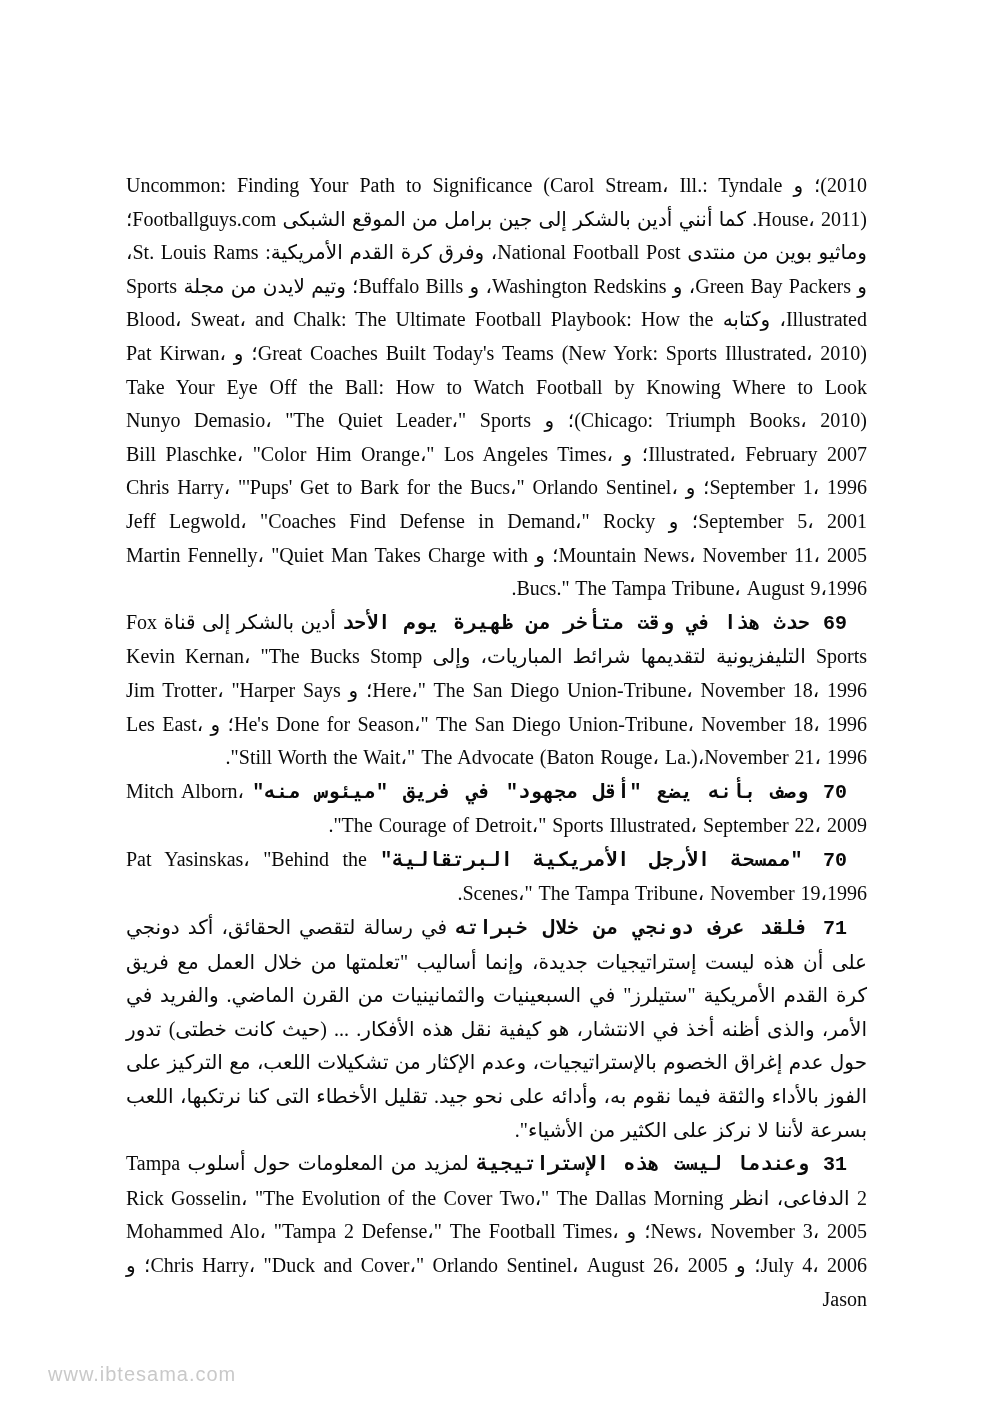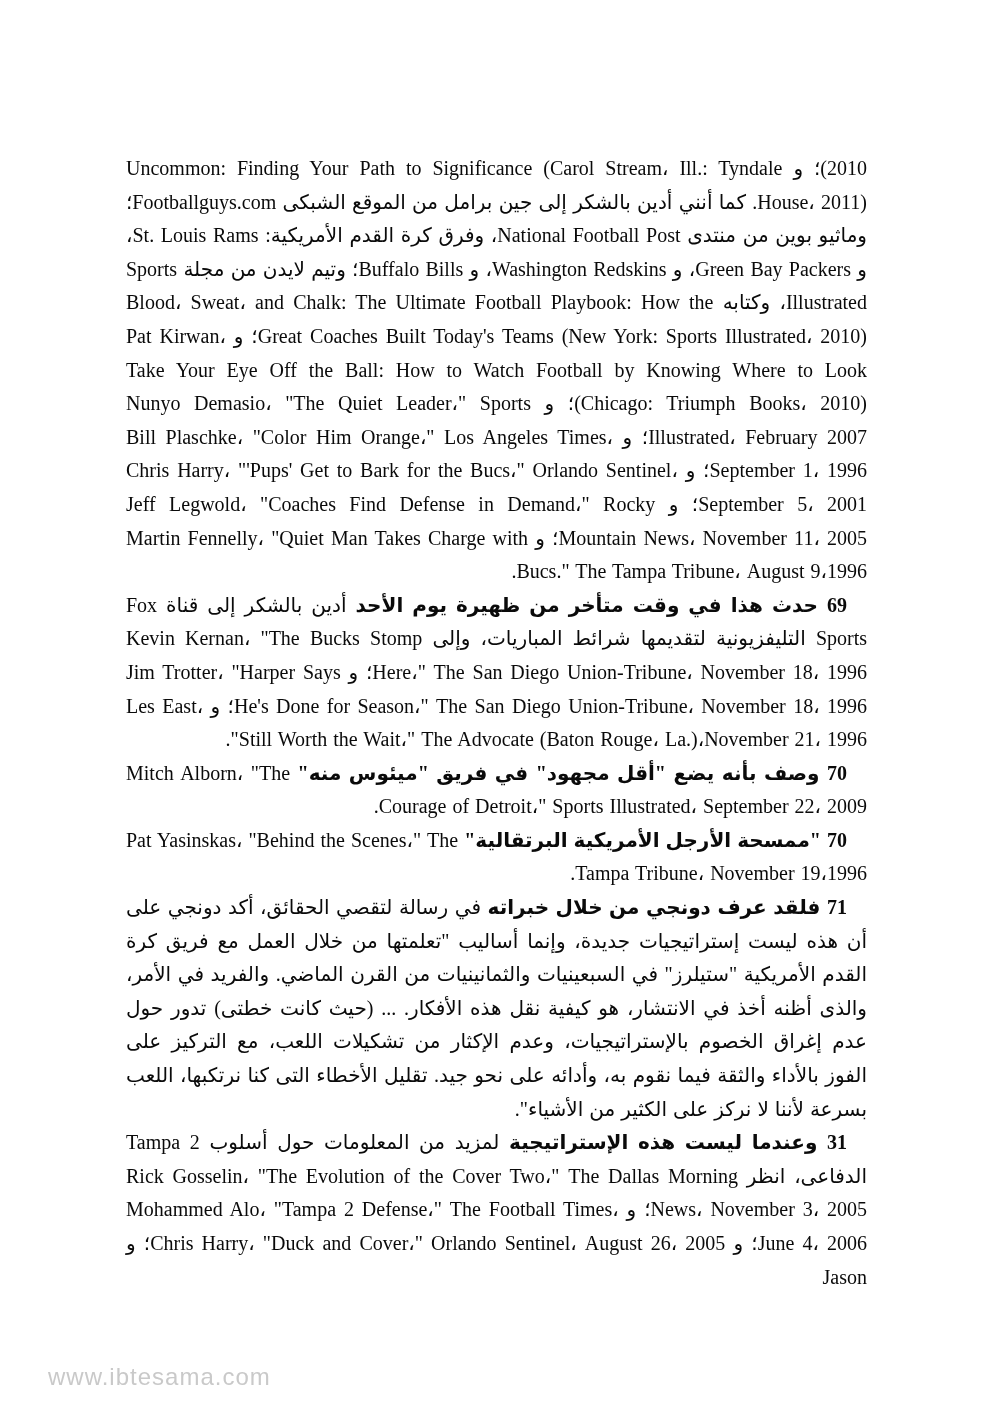--- a/index.html
+++ b/index.html
@@ -10,64 +10,65 @@
   body {
     position: relative;
     width: 992px;
     height: 1403px;
     overflow: hidden;
     font-family: "Liberation Serif", "DejaVu Sans", serif;
     color: #0a0a0a;
   }
   .page-text {
     position: absolute;
-    top: 152px;
+    top: 169px;
     left: 126px;
     width: 741px;
   }
   p.footnote {
     margin: 0;
     padding: 0;
     direction: rtl;
     unicode-bidi: embed;
     text-align: justify;
     font-size: 20px;
     line-height: 33.6px;
     text-indent: 20px;
     word-spacing: 1px;
   }
   p.footnote.continuation {
     text-indent: 0;
   }
   p.footnote b {
     font-weight: bold;
+    font-family: Liberation Mono, monospace;
   }
   .watermark {
     position: absolute;
     left: 48px;
     top: 1363px;
     font-family: "Liberation Sans", sans-serif;
-    font-size: 24px;
+    font-size: 20px;
     letter-spacing: 1px;
     color: #c9c9c9;
     direction: ltr;
   }
 </style>
 </head>
 <body>
 
 <div class="page-text">
 
   <p class="footnote continuation"><span>2010)؛ و Uncommon: Finding Your Path to Significance (Carol Stream، Ill.: Tyndale House، 2011). كما أنني أدين بالشكر إلى جين برامل من الموقع الشبكى Footballguys.com؛ وماثيو بوين من منتدى National Football Post، وفرق كرة القدم الأمريكية: St. Louis Rams، و Green Bay Packers، و Washington Redskins، و Buffalo Bills؛ وتيم لايدن من مجلة Sports Illustrated، وكتابه Blood، Sweat، and Chalk: The Ultimate Football Playbook: How the Great Coaches Built Today's Teams (New York: Sports Illustrated، 2010)؛ و Pat Kirwan، Take Your Eye Off the Ball: How to Watch Football by Knowing Where to Look (Chicago: Triumph Books، 2010)؛ و Nunyo Demasio، "The Quiet Leader،" Sports Illustrated، February 2007؛ و Bill Plaschke، "Color Him Orange،" Los Angeles Times، September 1، 1996؛ و Chris Harry، "'Pups' Get to Bark for the Bucs،" Orlando Sentinel، September 5، 2001؛ و Jeff Legwold، "Coaches Find Defense in Demand،" Rocky Mountain News، November 11، 2005؛ و Martin Fennelly، "Quiet Man Takes Charge with Bucs." The Tampa Tribune، August 9،1996.</span></p>
 
   <p class="footnote"><b>69</b><b> حدث هذا في وقت متأخر من ظهيرة يوم الأحد</b><span> أدين بالشكر إلى قناة Fox Sports التليفزيونية لتقديمها شرائط المباريات، وإلى Kevin Kernan، "The Bucks Stomp Here،" The San Diego Union-Tribune، November 18، 1996؛ و Jim Trotter، "Harper Says He's Done for Season،" The San Diego Union-Tribune، November 18، 1996؛ و Les East، "Still Worth the Wait،" The Advocate (Baton Rouge، La.)،November 21، 1996.</span></p>
 
   <p class="footnote"><b>70</b><b> وصف بأنه يضع "أقل مجهود" في فريق "ميئوس منه"</b><span> Mitch Alborn، "The Courage of Detroit،" Sports Illustrated، September 22، 2009.</span></p>
 
   <p class="footnote"><b>70</b><b> "ممسحة الأرجل الأمريكية البرتقالية"</b><span> Pat Yasinskas، "Behind the Scenes،" The Tampa Tribune، November 19،1996.</span></p>
 
   <p class="footnote"><b>71</b><b> فلقد عرف دونجي من خلال خبراته</b><span> في رسالة لتقصي الحقائق، أكد دونجي على أن هذه ليست إستراتيجيات جديدة، وإنما أساليب "تعلمتها من خلال العمل مع فريق كرة القدم الأمريكية "ستيلرز" في السبعينيات والثمانينيات من القرن الماضي. والفريد في الأمر، والذى أظنه أخذ في الانتشار، هو كيفية نقل هذه الأفكار. ... (حيث كانت خطتى) تدور حول عدم إغراق الخصوم بالإستراتيجيات، وعدم الإكثار من تشكيلات اللعب، مع التركيز على الفوز بالأداء والثقة فيما نقوم به، وأدائه على نحو جيد. تقليل الأخطاء التى كنا نرتكبها، اللعب بسرعة لأننا لا نركز على الكثير من الأشياء".</span></p>
 
-  <p class="footnote"><b>31</b><b> وعندما ليست هذه الإستراتيجية</b><span> لمزيد من المعلومات حول أسلوب Tampa 2 الدفاعى، انظر Rick Gosselin، "The Evolution of the Cover Two،" The Dallas Morning News، November 3، 2005؛ و Mohammed Alo، "Tampa 2 Defense،" The Football Times، June 4، 2006؛ و Chris Harry، "Duck and Cover،" Orlando Sentinel، August 26، 2005؛ و Jason</span></p>
+  <p class="footnote"><b>31</b><b> وعندما ليست هذه الإستراتيجية</b><span> لمزيد من المعلومات حول أسلوب Tampa 2 الدفاعى، انظر Rick Gosselin، "The Evolution of the Cover Two،" The Dallas Morning News، November 3، 2005؛ و Mohammed Alo، "Tampa 2 Defense،" The Football Times، July 4، 2006؛ و Chris Harry، "Duck and Cover،" Orlando Sentinel، August 26، 2005؛ و Jason</span></p>
 
 </div>
 
 <div class="watermark">www.ibtesama.com</div>
 
 </body></html>

